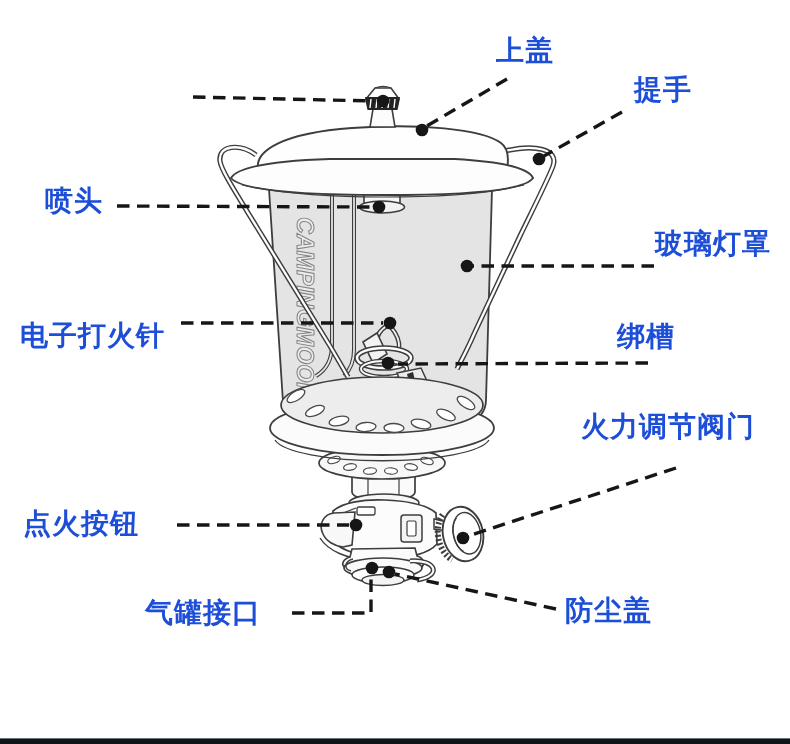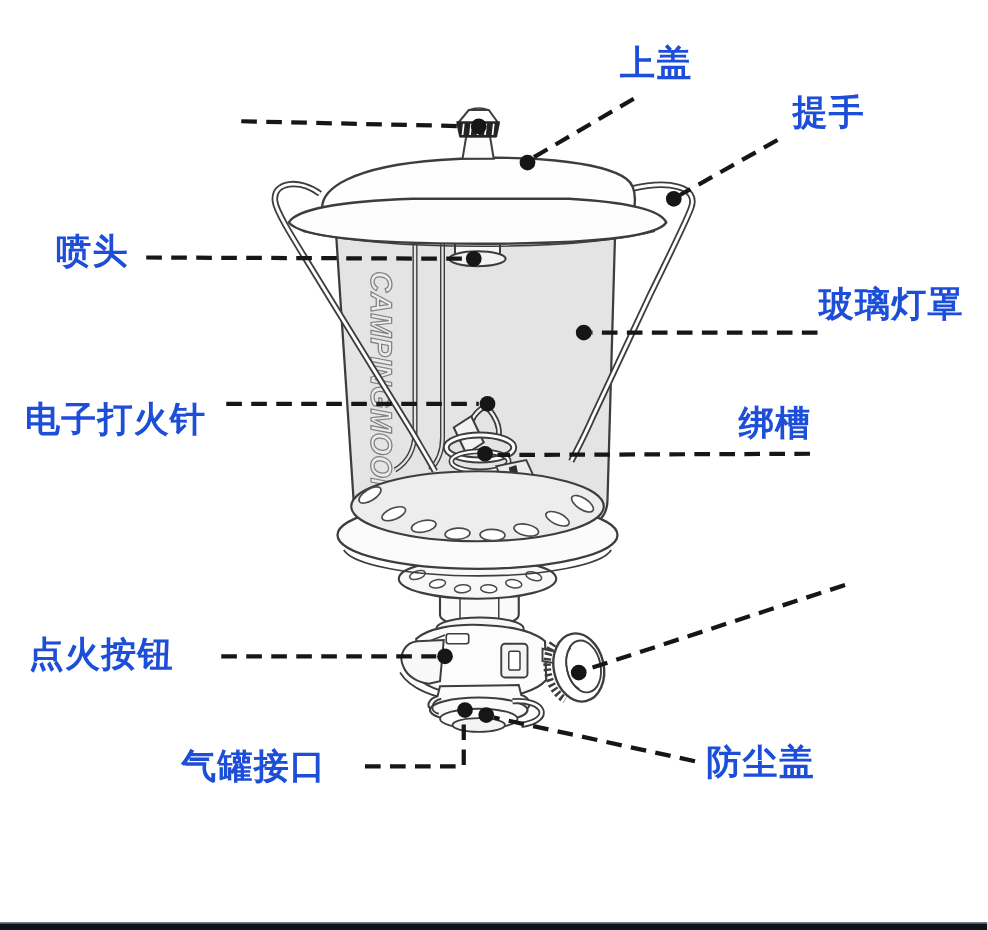--- a/index.html
+++ b/index.html
@@ -184,19 +184,20 @@
       <circle cx="372" cy="568" r="6.3"></circle>
       <circle cx="389" cy="572" r="6.3"></circle>
     </g>
   </svg>
 
   <div class="part-label" style="left:496px;top:36px;">上盖</div>
   <div class="part-label" style="left:593px;top:75px;margin-left:41px;">提手</div>
   <div class="part-label" style="left:45px;top:186px;">喷头</div>
   <div class="part-label" style="left:655px;top:229px;">玻璃灯罩</div>
   <div class="part-label" style="left:20px;top:321px;">电子打火针</div>
-  <div class="part-label" style="left:591px;top:324px;">绑槽</div>
+  <div class="part-label" style="left:617px;top:324px;font-family:Liberation Mono, monospace;">绑槽</div>
+  <div class="part-label" style="left:581px;top:412px;">火力调节阀门</div>
   <div class="part-label" style="left:145px;top:598px;">气罐接口</div>
   <div class="part-label" style="left:23px;top:509px;">点火按钮</div>
   <div class="part-label" style="left:565px;top:596px;font-family:Liberation Serif, serif;">防尘盖</div>
 
   <div id="bottom-bar" style="background: rgb(13, 20, 26);"></div>
 </div>
 
 </body></html>

